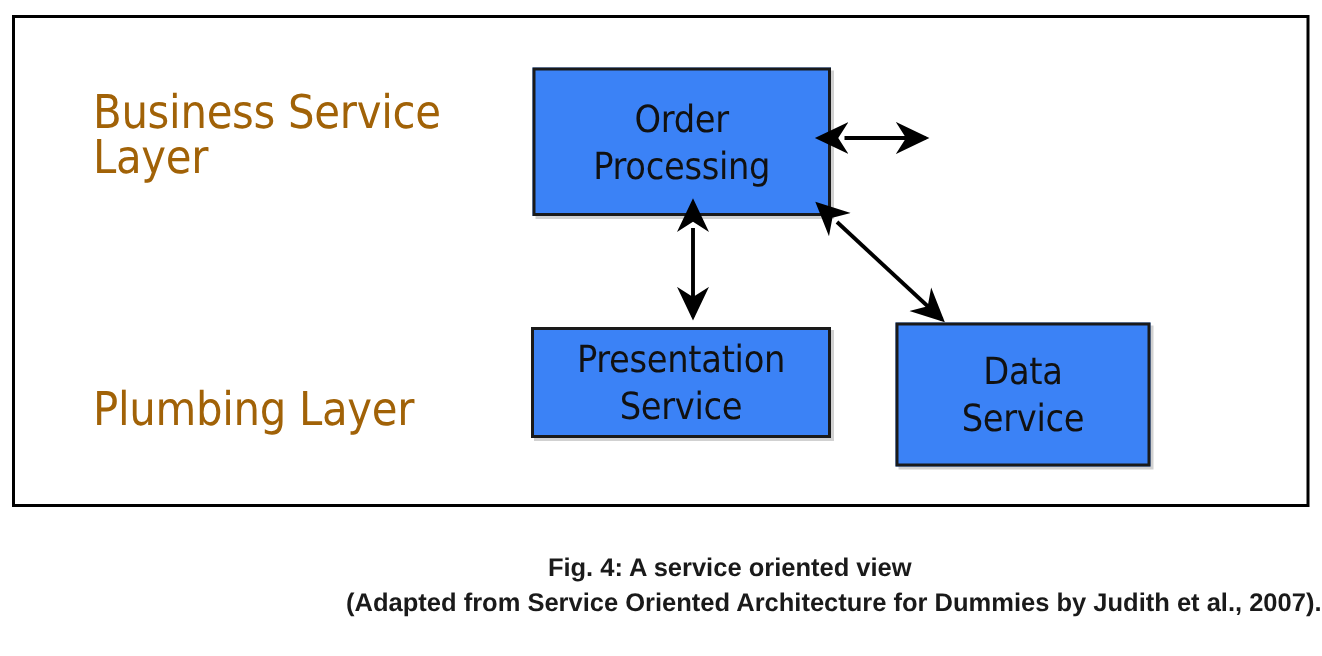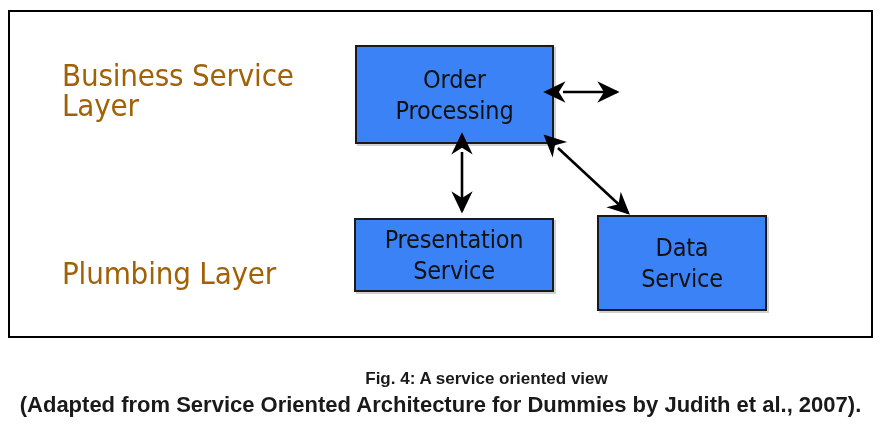--- a/index.html
+++ b/index.html
@@ -99,21 +99,22 @@
     font-weight: bold;
     color: #1a1a1a;
   }
   .caption.line1 {
     top: 369px;
     font-size: 17px;
     padding-left: 46px;
   }
   .caption.line2 {
     top: 392px;
-    font-size: 22px;
+    font-size: 17px;
+    text-align: right;
   }
 </style>
 </head>
 <body>
 
 <div id="page">
 
   <div class="figure-frame">
 
     <div class="layer-label business">Business Service

